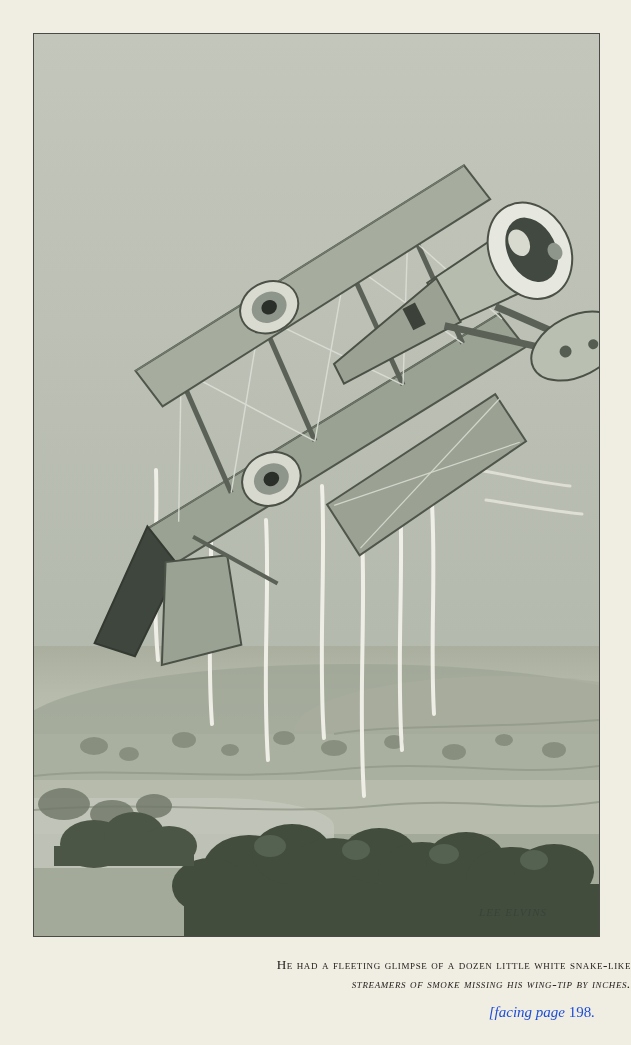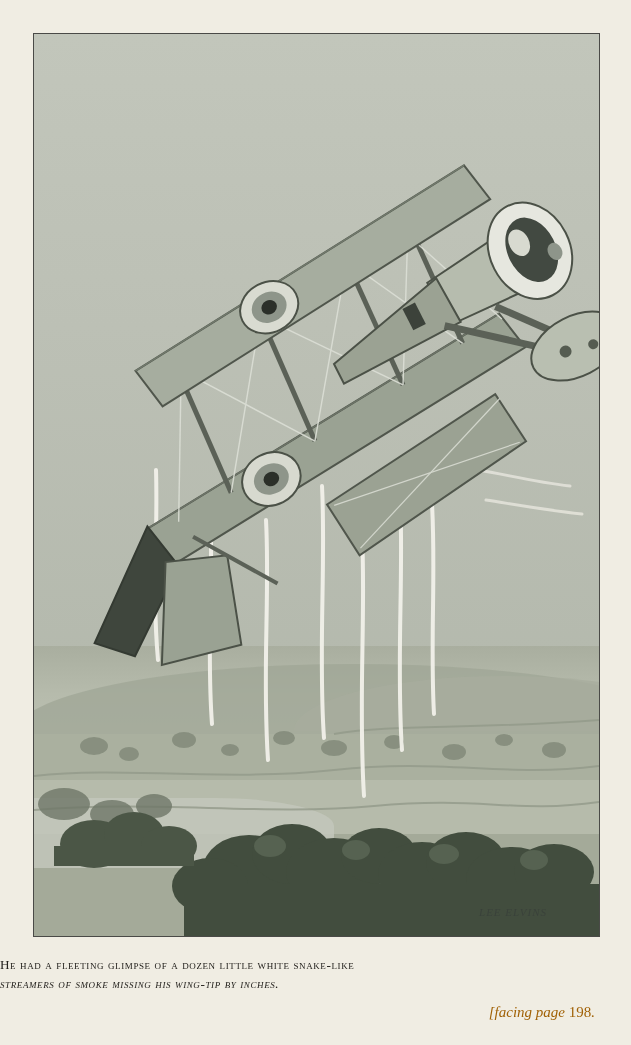--- a/index.html
+++ b/index.html
@@ -82,35 +82,35 @@
     position: absolute;
     left: 0; top: 0;
     width: 565px; height: 902px;
   }
   
   .caption {
     position: absolute;
     left: 0;
     top: 955px;
     width: 631px;
-    text-align: left;
+    text-align: right;
     font-variant: small-caps;
     letter-spacing: .6px;
     font-size: 13.2px;
     line-height: 19px;
     color: #23211d;
   }
   .caption .l2 { display: block; font-style: italic; }
   .facing {
     position: absolute;
     right: 36px;
     top: 1004px;
     font-style: italic;
     font-size: 15px;
-    color: #a16207;
+    color: #1d4ed8;
   }
   .facing .num { font-style: normal; }
   .sig {
     position: absolute;
     right: 52px;
     bottom: 18px;
     font-size: 11px;
     font-style: italic;
     color: #39403a;
     letter-spacing: 1px;

